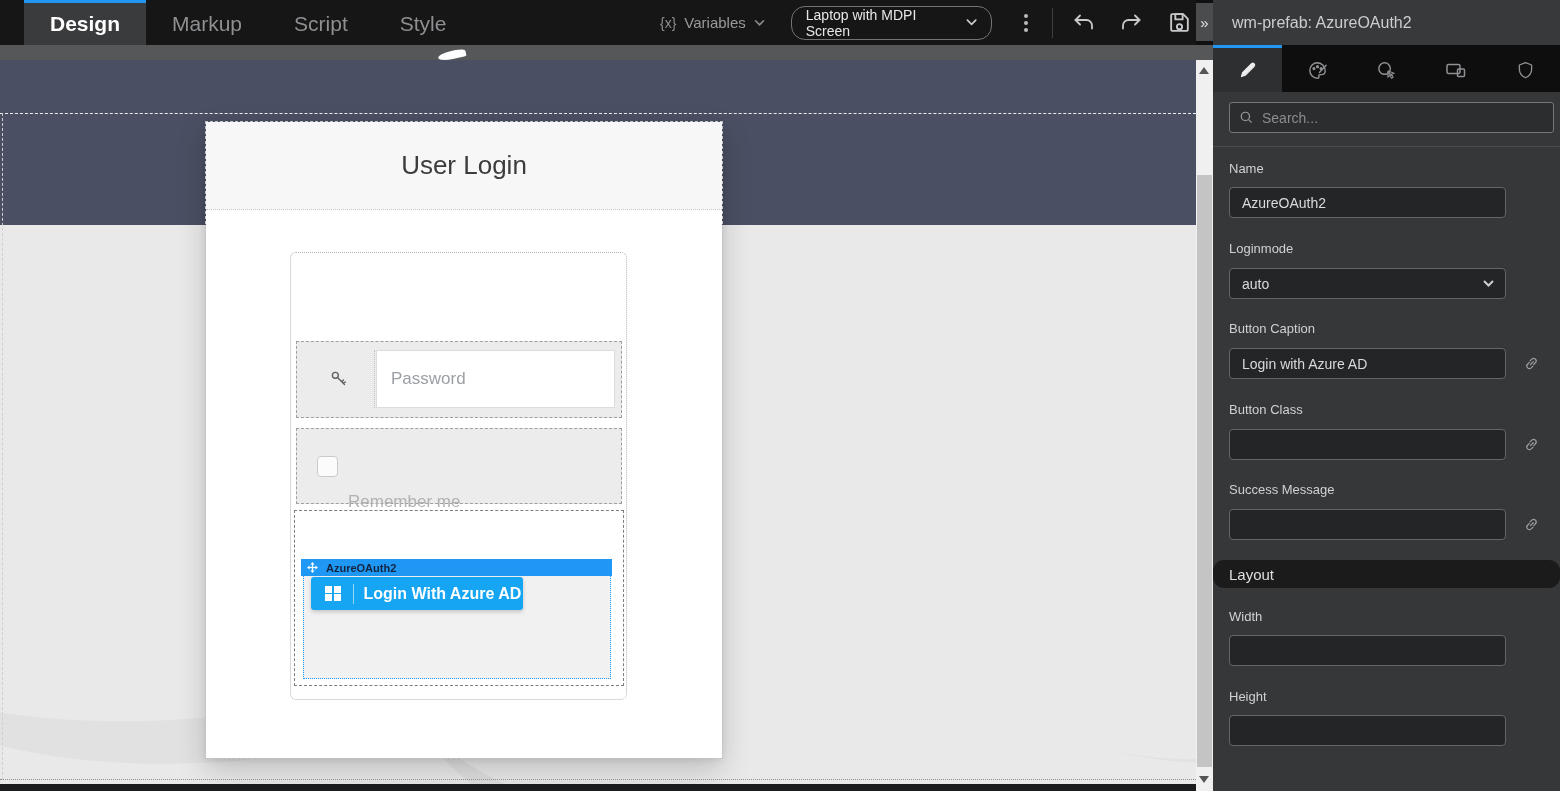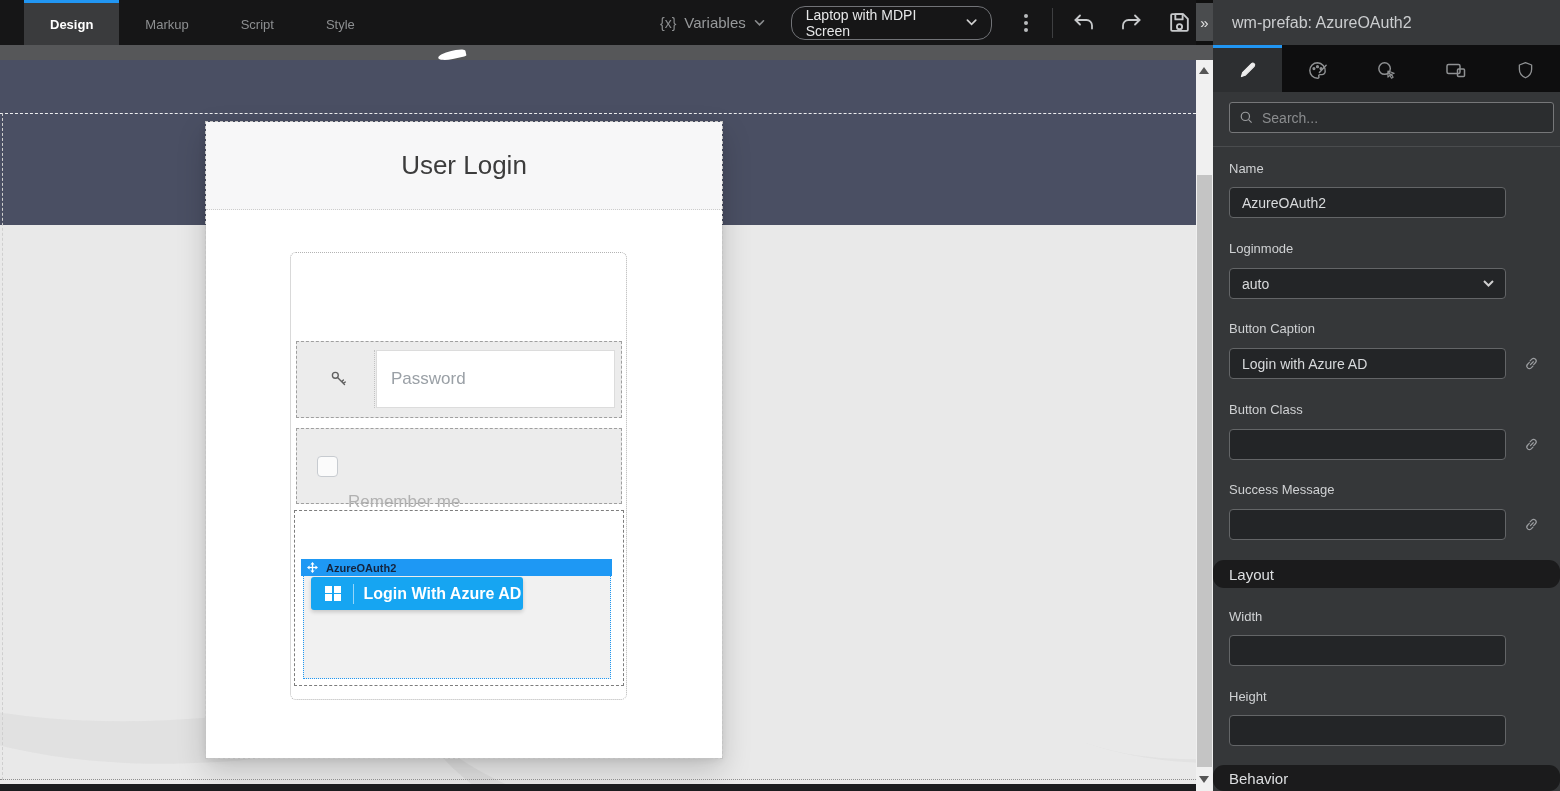--- a/index.html
+++ b/index.html
@@ -3,21 +3,21 @@
 <meta charset="utf-8">
 <style>
   * { margin:0; padding:0; box-sizing:border-box; }
   html,body { width:1560px; height:791px; overflow:hidden; background:#101010;
               font-family:"Liberation Sans", sans-serif; }
   .stage { position:relative; width:1560px; height:791px; }
 
   
   .topbar { position:absolute; left:0; top:0; width:1196px; height:45px; background:#161617; display:flex; align-items:stretch; }
   .tb-tabs { display:flex; margin-left:24px; }
-  .tb-tab { display:flex; align-items:center; padding:0 26px; font-size:13px; color:#8d8f91; cursor:pointer; border-top:3px solid transparent; }
+  .tb-tab { display:flex; align-items:center; padding:0 26px; font-size:21px; color:#8d8f91; cursor:pointer; border-top:3px solid transparent; }
   .tb-tab.active { background:#3a3b3d; color:#fff; font-weight:bold; border-top:3px solid #2196f3; }
   .tb-right { position:absolute; left:660px; top:0; height:45px; display:flex; align-items:center; gap:14px; }
   .tb-vars { display:flex; align-items:center; gap:8px; color:#97999b; font-size:15px; cursor:pointer; }
   .tb-vars .vx { font-size:14px; color:#8b8d8f; }
   .tb-screen { display:flex; align-items:center; gap:12px; height:34px; padding:0 14px; border:1px solid #717377; border-radius:14px; color:#e6e7e8; font-size:14px; cursor:pointer; margin-left:12px; }
   .kebab { display:flex; flex-direction:column; gap:3px; padding:6px 10px; cursor:pointer; margin-left:8px; }
   .kebab i { width:4px; height:4px; border-radius:50%; background:#b9bbbd; }
   .tb-div { width:1px; height:30px; background:#3e3f41; }
   .tb-icon { display:flex; align-items:center; justify-content:center; width:36px; height:36px; cursor:pointer; }
   .tb-icon svg { stroke:#c7c9cb; fill:none; stroke-width:1.8; stroke-linecap:round; stroke-linejoin:round; }
@@ -310,17 +310,14 @@
     <div class="p-section" style="top:560px; height:28px;">
       <span>Layout</span>
     </div>
 
     <div class="p-label" style="top:609px">Width</div>
     <input class="p-input" style="top: 635px;" value="">
 
     <div class="p-label" style="top:689px">Height</div>
     <input class="p-input" style="top: 715px;" value="">
 
-    <div class="p-section" style="top:765px; height:26px;">
-      <span>Behavior</span>
-    </div>
   </div>
 </div>
 
 </body></html>

